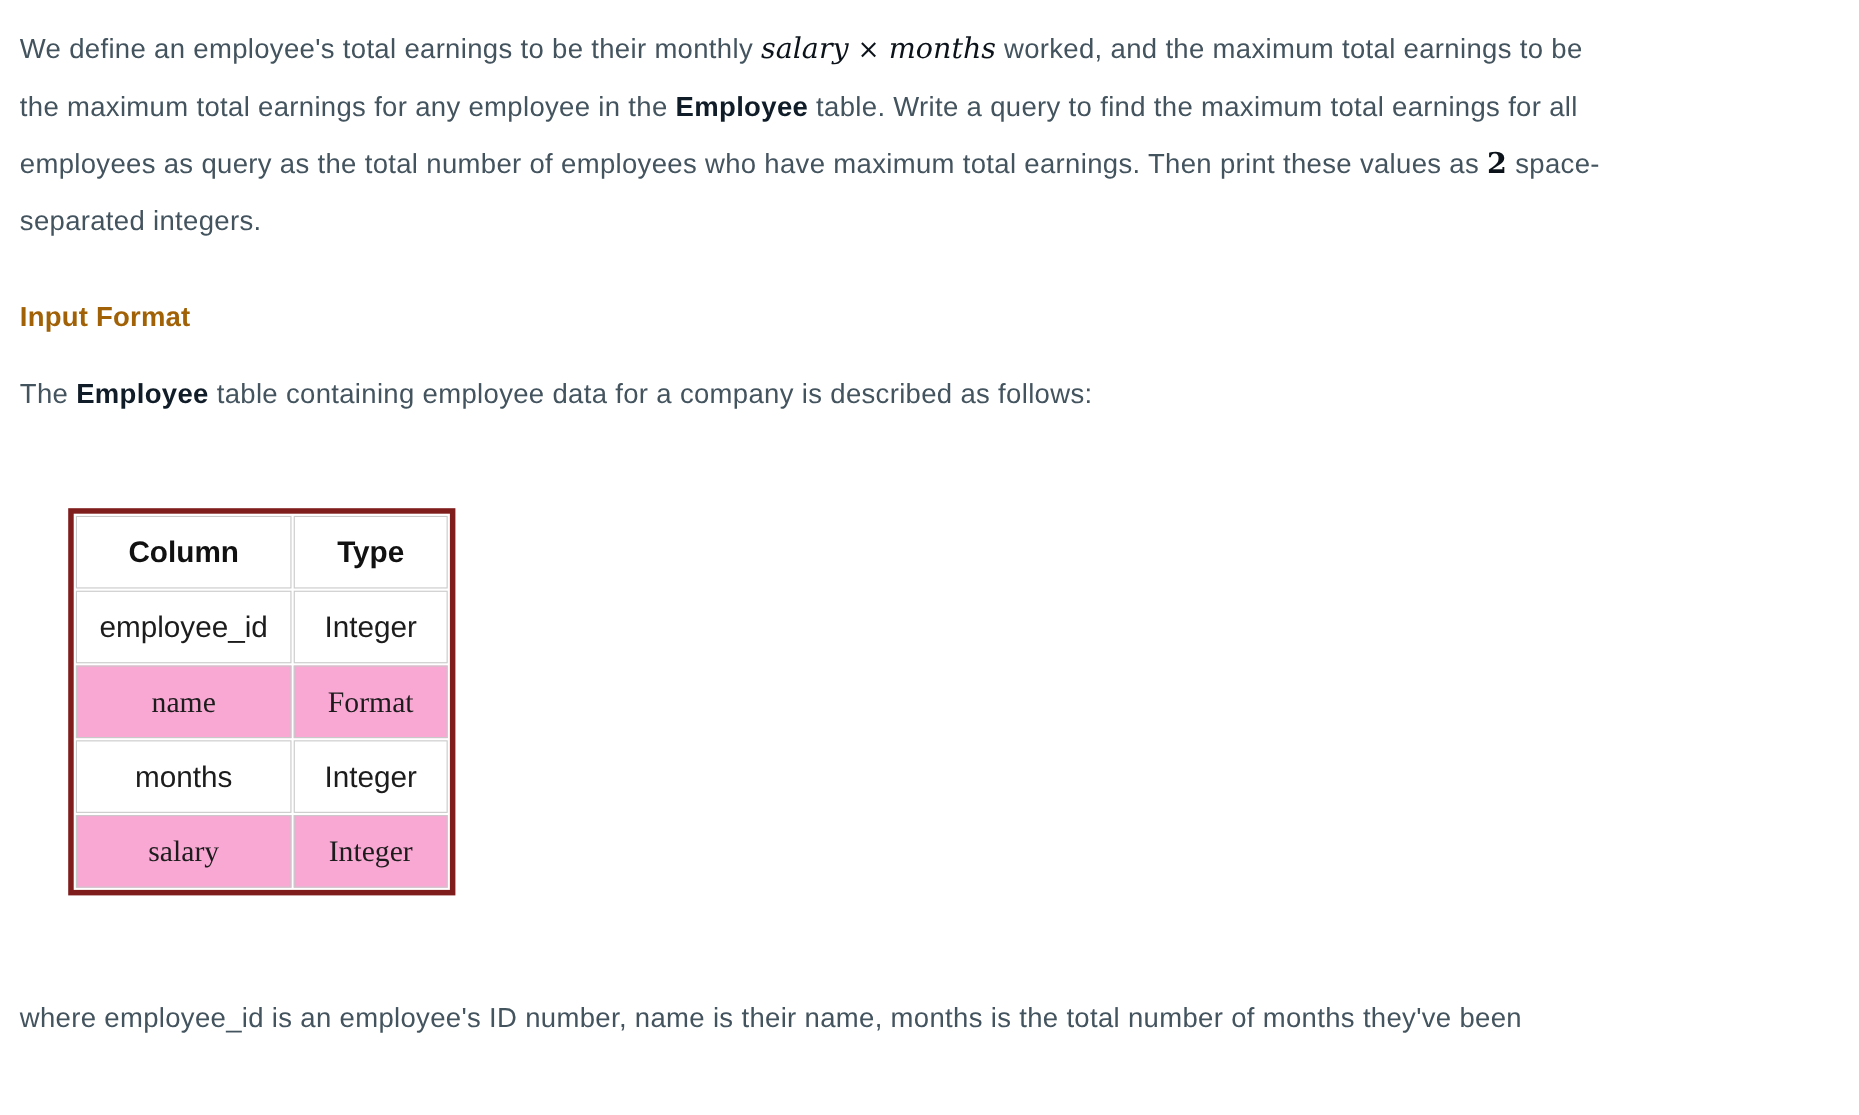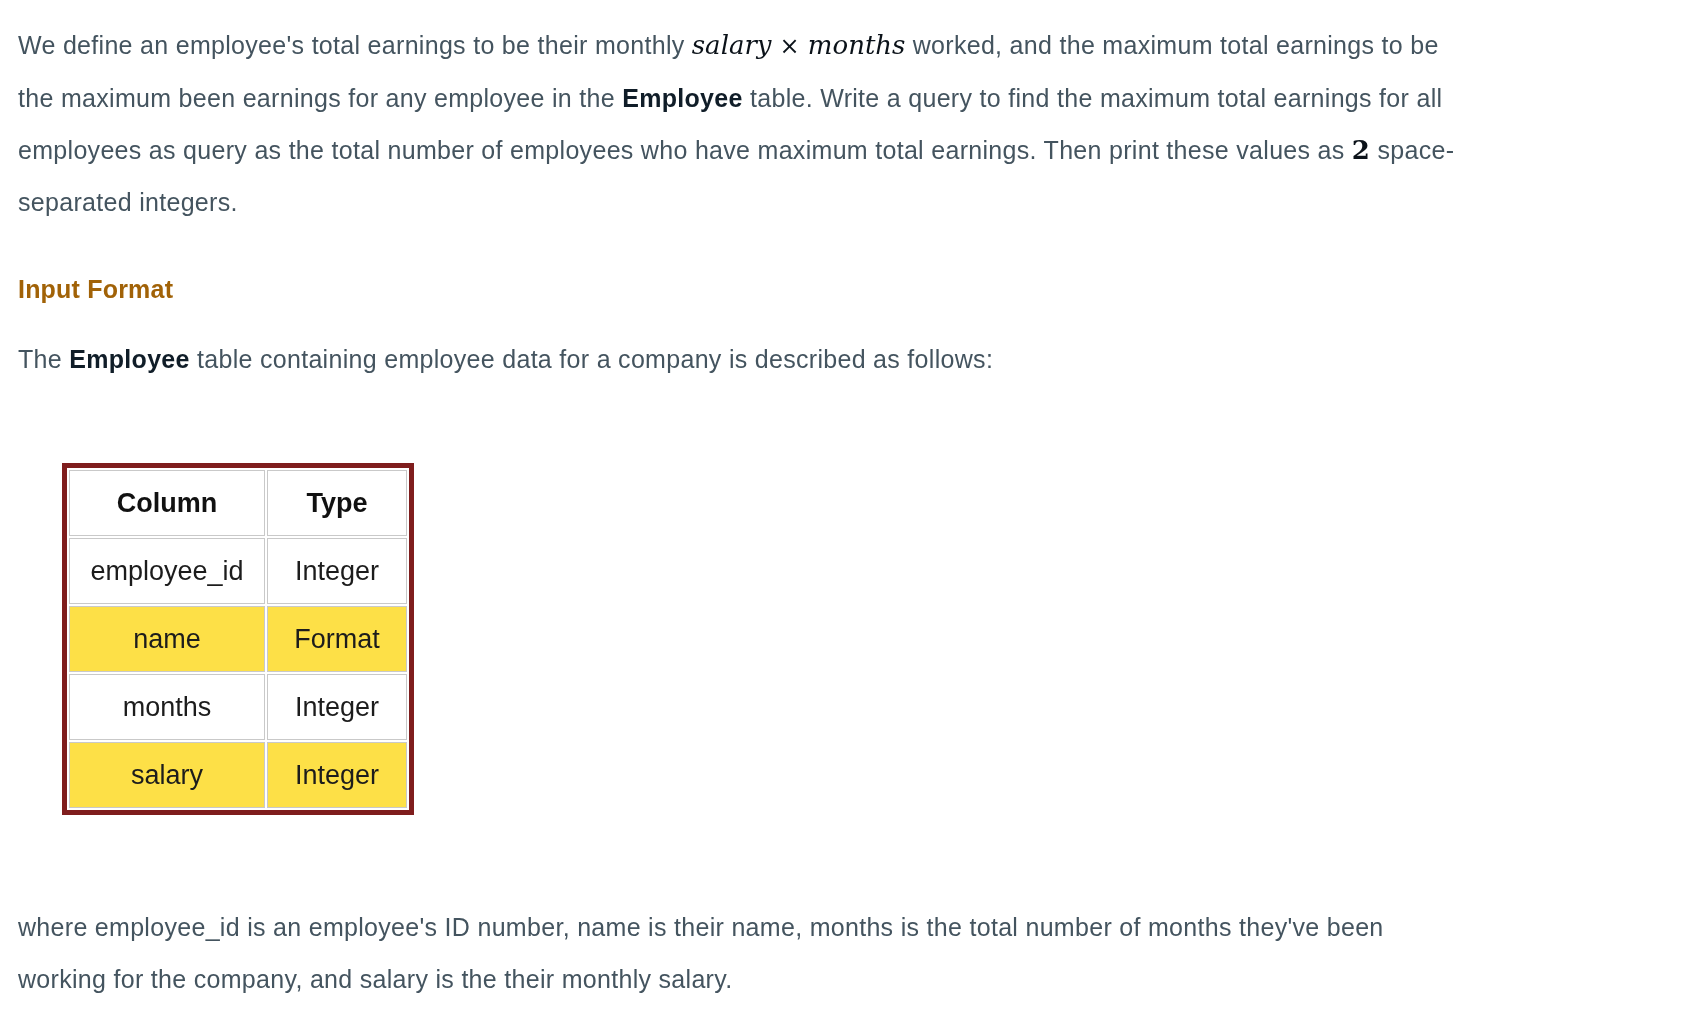--- a/index.html
+++ b/index.html
@@ -72,31 +72,31 @@
     color: #1c1c1c;
     height: 66px;
     background: #ffffff;
   }
   table.schema th {
     font-weight: 700;
     color: #111111;
   }
   table.schema .col-name { width: 196px; }
   table.schema .col-type { width: 140px; }
-  table.schema tr.alt td { background: #fde047; }
+  table.schema tr.alt td { background: #f9a8d4; font-family: Liberation Serif, serif; }
   .para-3 { margin-top: 86px; }
 </style>
 </head>
 <body>
 
 <div class="content">
 
   <p class="para">
     <span>We define an employee's total earnings to be their monthly </span><span class="math">salary</span><span class="math-op"> </span><span class="math-op">×</span><span class="math-op"> </span><span class="math">months</span><span> worked, and the maximum total earnings to be</span><br>
-    <span>the maximum been earnings for any employee in the </span><span class="bold-dark">Employee</span><span> table. Write a query to find the maximum total earnings for all</span><br>
+    <span>the maximum total earnings for any employee in the </span><span class="bold-dark">Employee</span><span> table. Write a query to find the maximum total earnings for all</span><br>
     <span>employees as query as the total number of employees who have maximum total earnings. Then print these values as </span><span class="math-num">2</span><span> space-</span><br>
     <span>separated integers.</span>
   </p>
 
   <h2 class="section-heading">Input Format</h2>
 
   <p class="para para-2">
     <span>The </span><span class="bold-dark">Employee</span><span> table containing employee data for a company is described as follows:</span>
   </p>
 
@@ -124,16 +124,15 @@
         <tr class="alt">
           <td>salary</td>
           <td>Integer</td>
         </tr>
       </tbody>
     </table>
   </div>
 
   <p class="para para-3">
     <span>where employee_id is an employee's ID number, name is their name, months is the total number of months they've been</span><br>
-    <span>working for the company, and salary is the their monthly salary.</span>
   </p>
 
 </div>
 
 </body></html>

